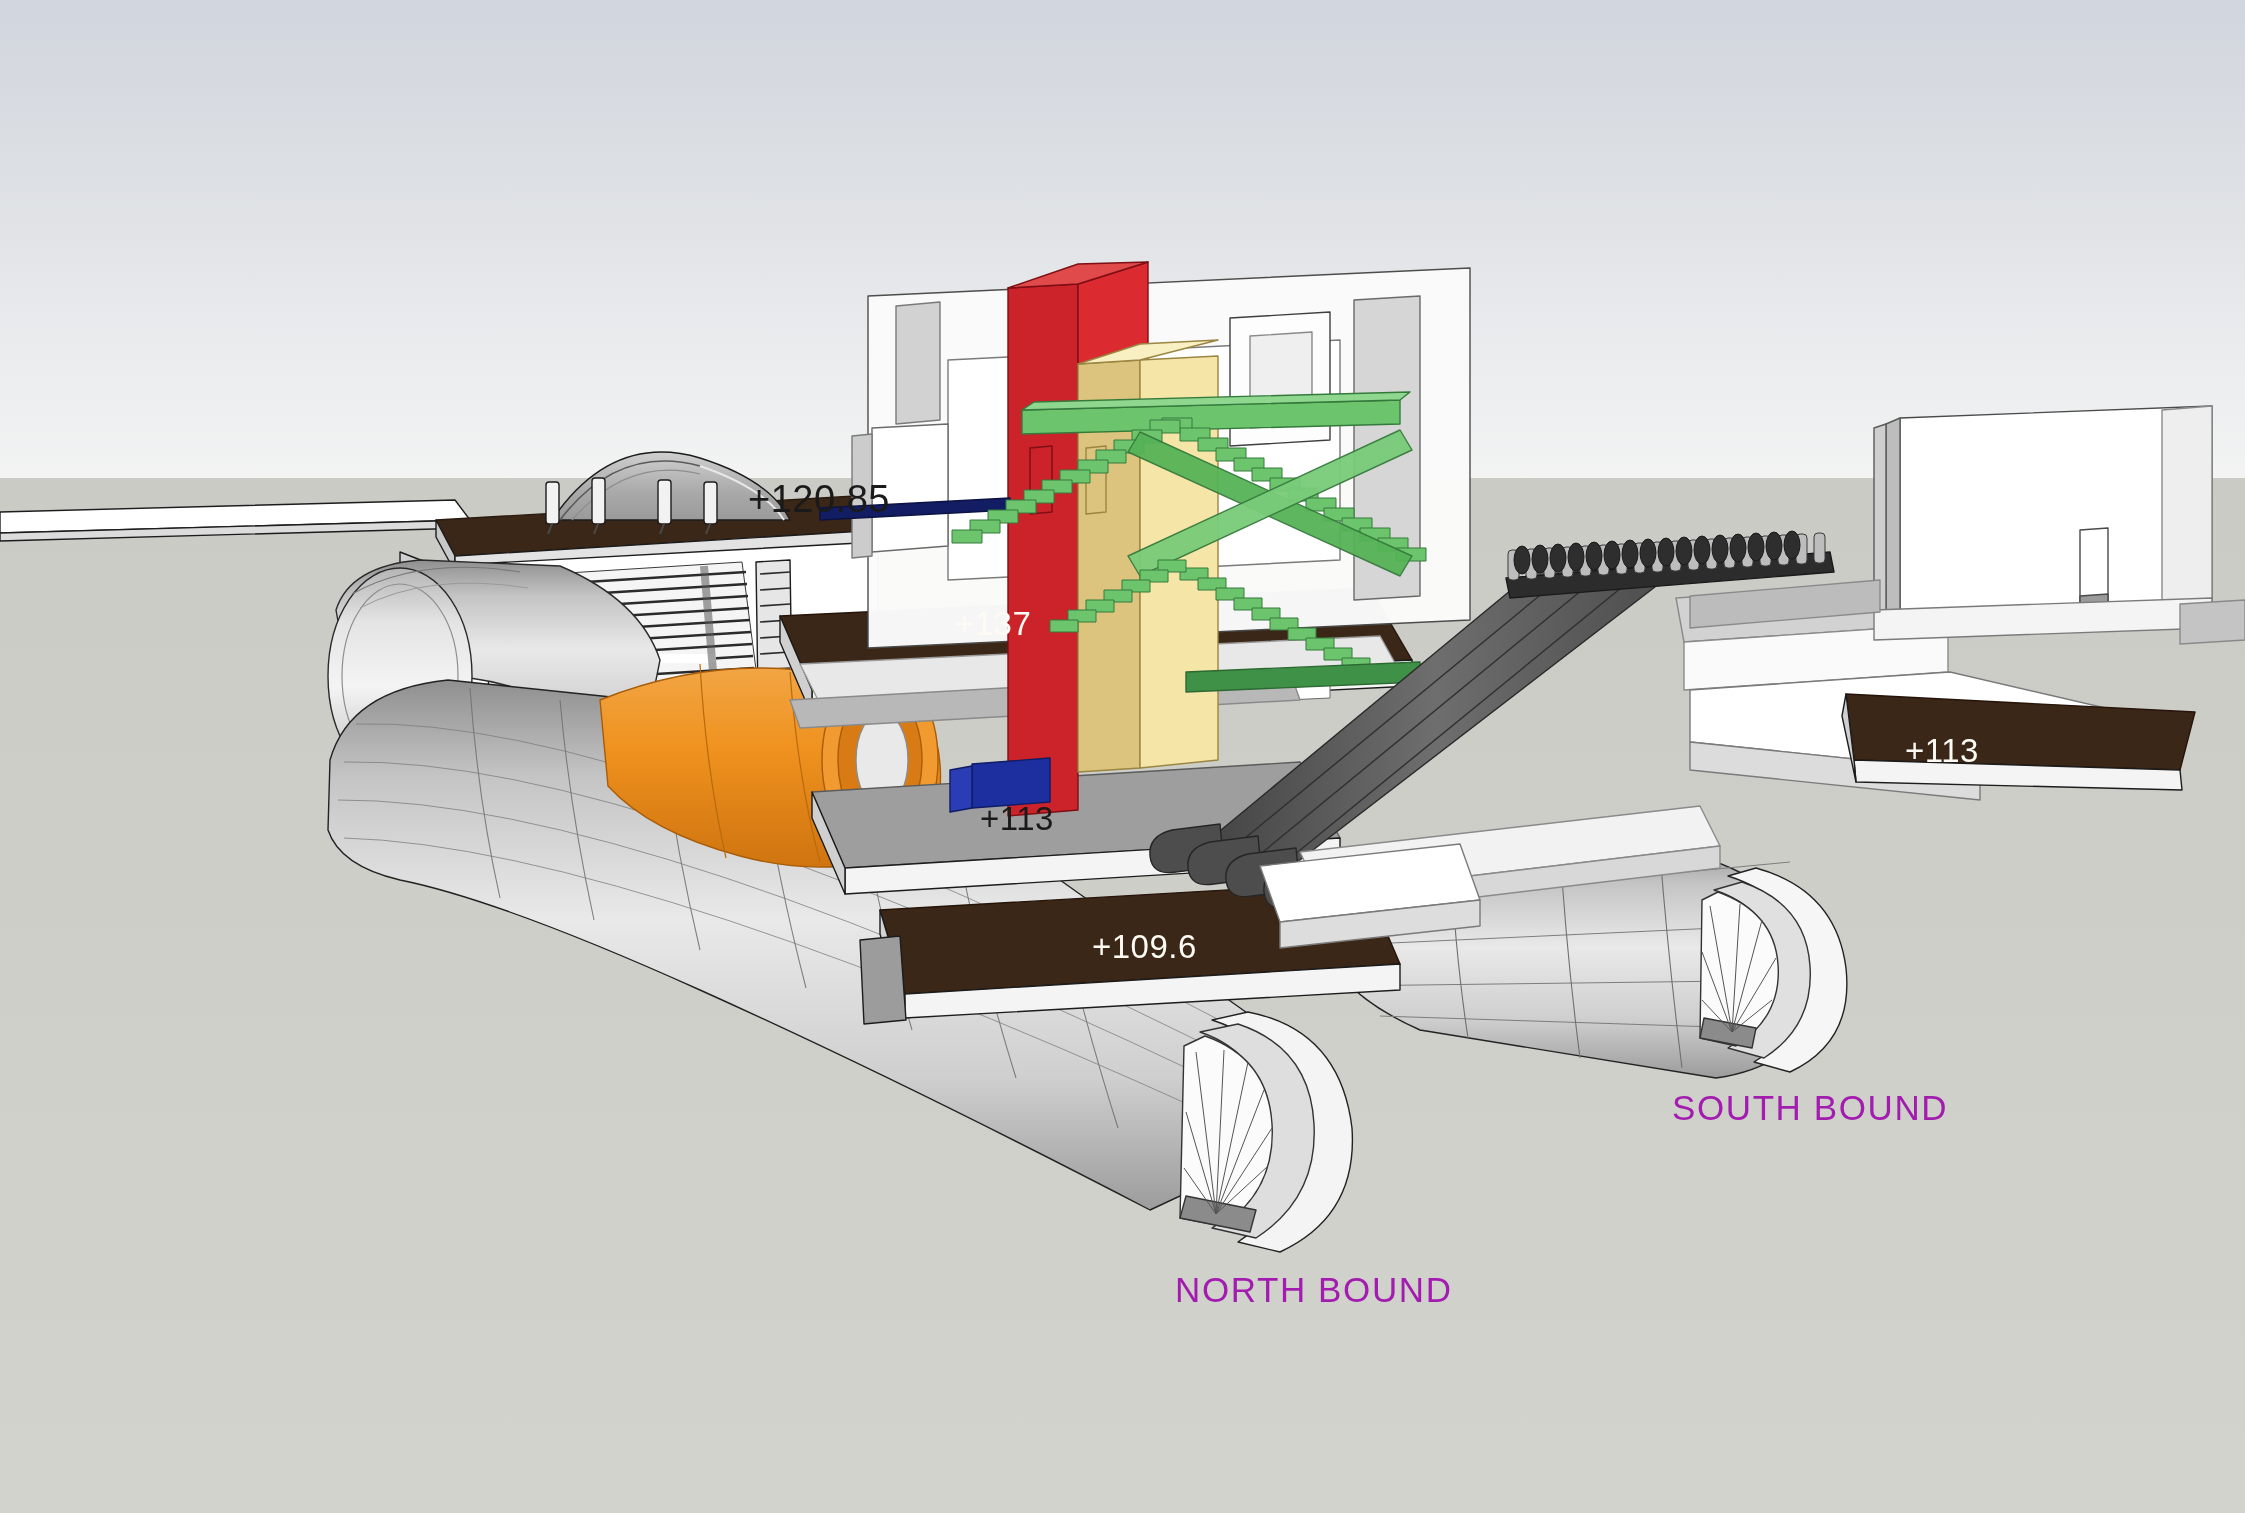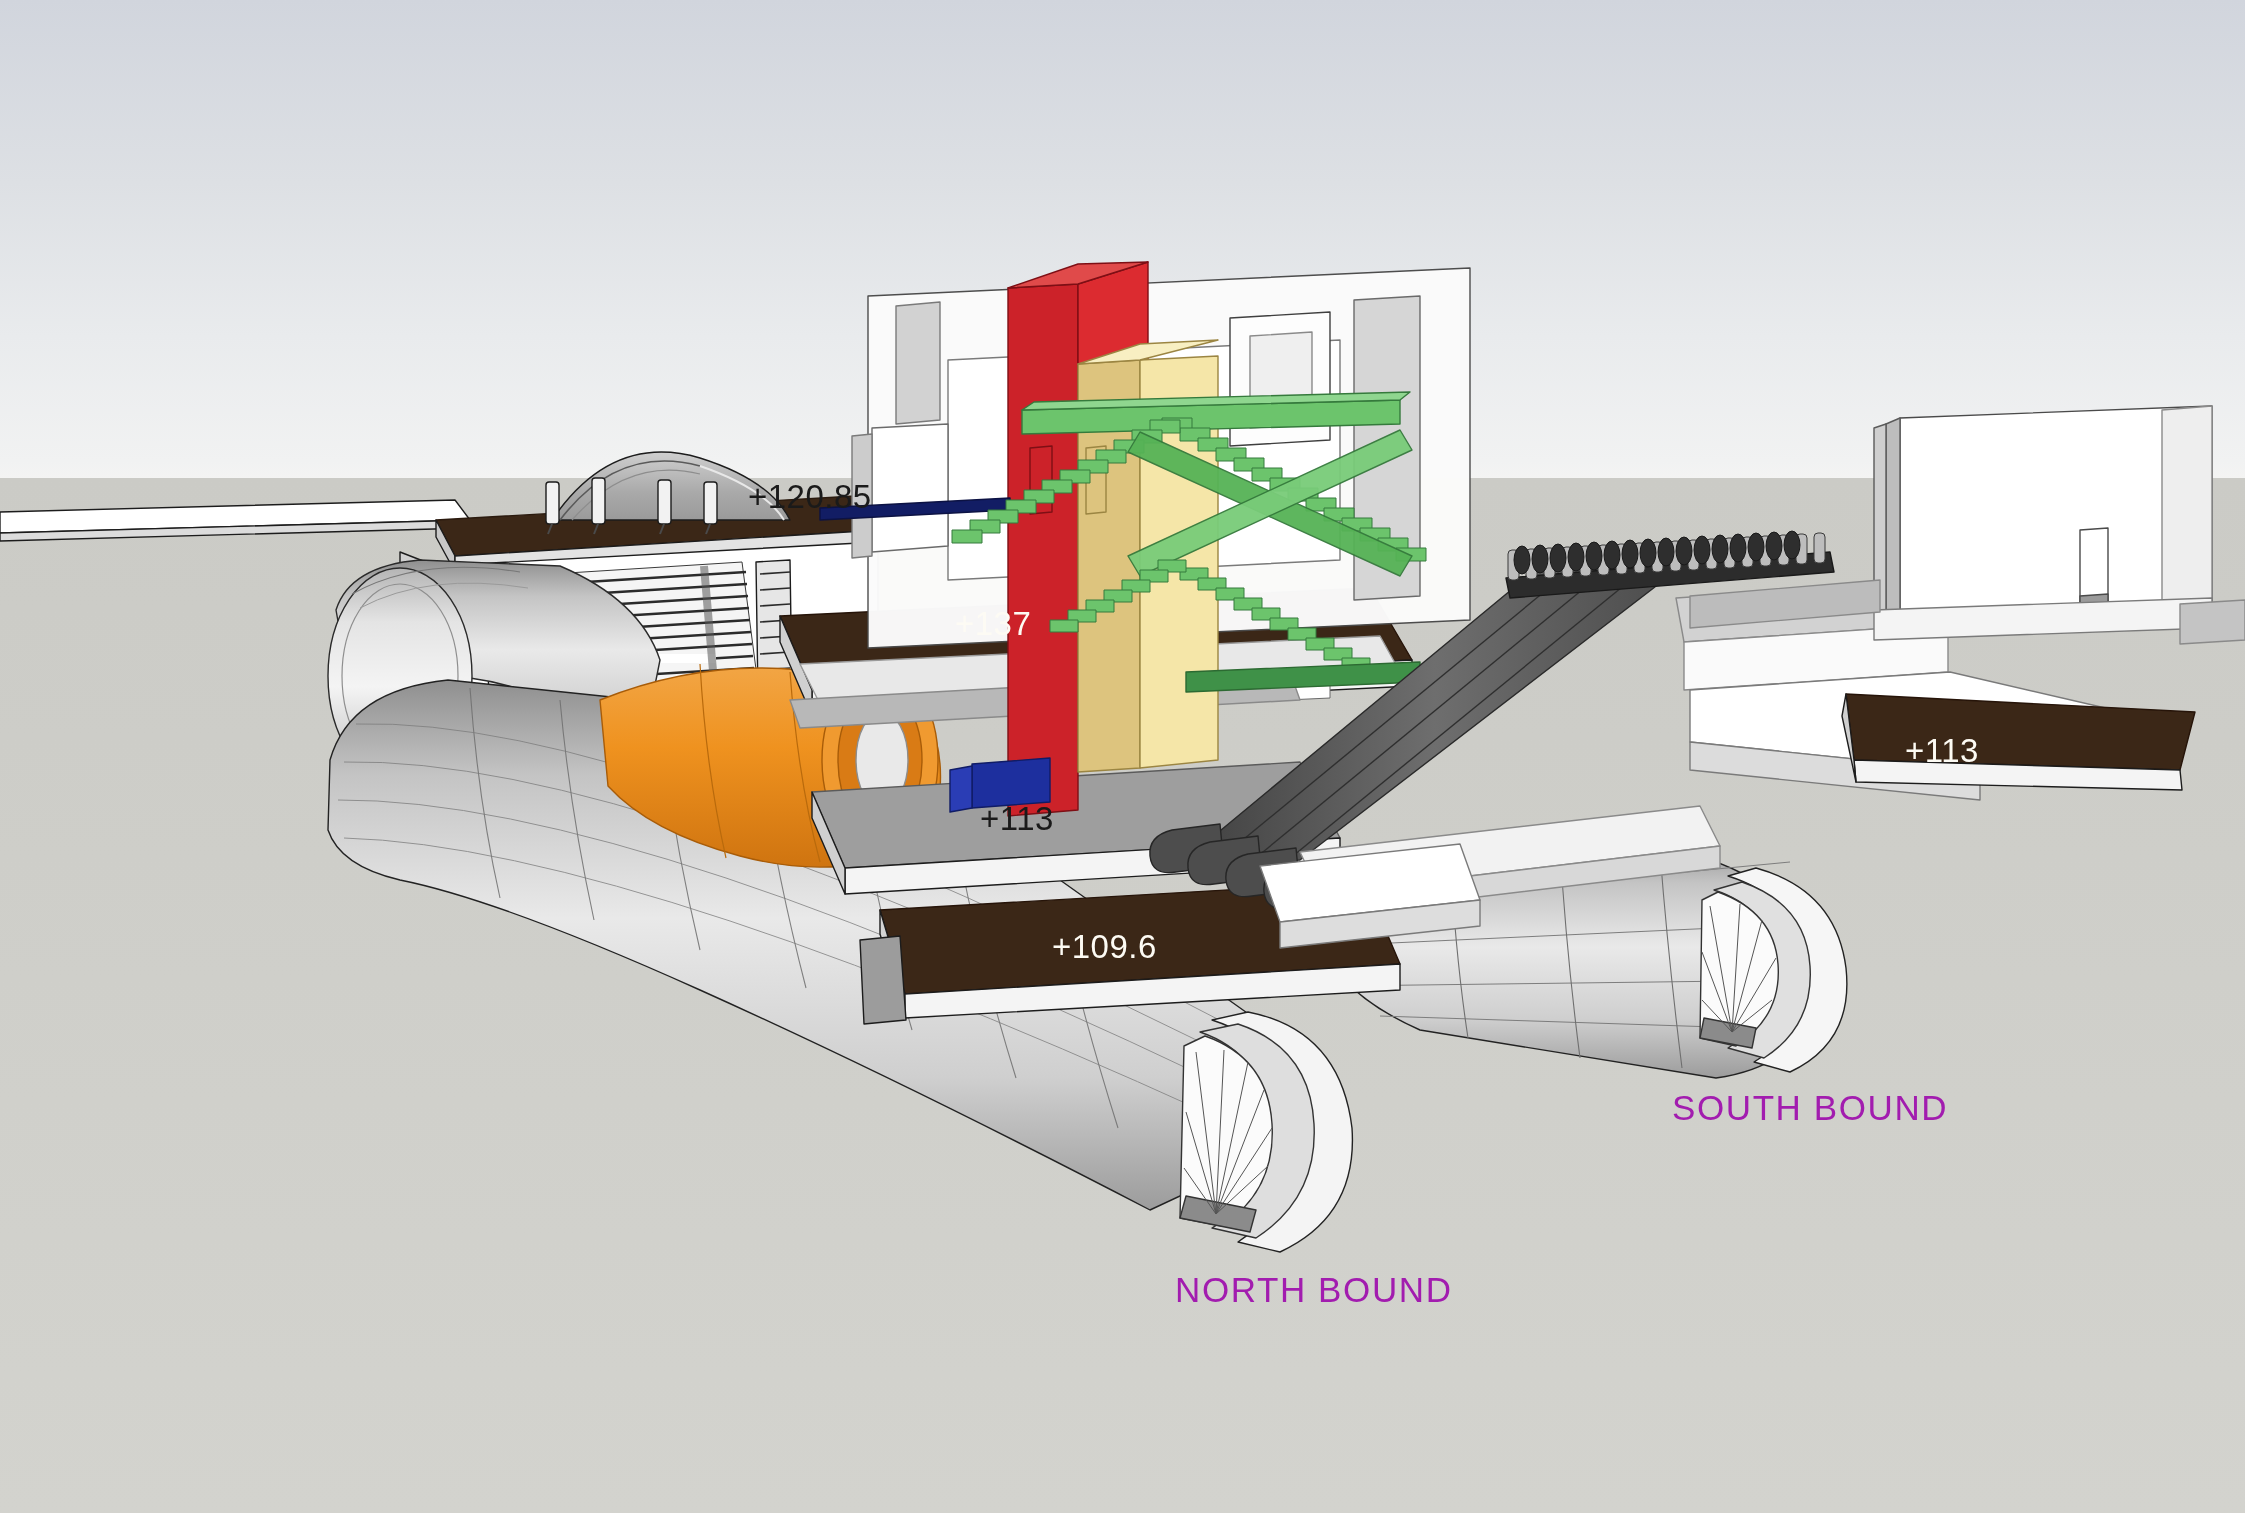--- a/index.html
+++ b/index.html
@@ -486,27 +486,27 @@
 
       <g>
         <path d="M1260 866 L1460 844 L1480 900 L1280 922 Z" fill="#ffffff" stroke="#7a7a7a"></path>
         <path d="M1280 922 L1480 900 L1480 926 L1280 948 Z" fill="#dddddd" stroke="#7a7a7a"></path>
       </g>
 
     </g>
   </svg>
   </div>
 
-  <div class="lvl dark" style="left:748px;top:478px;font-size:33px;">+120.85</div>
+  <div class="lvl dark" style="left:748px;top:478px;font-size:38px;">+120.85</div>
 
   <div class="lvl light" style="left:955px;top:605px;font-size:33px;">+137</div>
 
   <div class="lvl dark" style="left:980px;top:800px;font-size:33px;">+113</div>
 
   <div class="lvl light" style="left:1905px;top:732px;font-size:33px;">+113</div>
 
-  <div class="lvl light" style="left:1052px;top:928px;font-size:33px;">+109.6</div>
+  <div class="lvl light" style="left:1092px;top:928px;font-size:33px;">+109.6</div>
 
   <div class="tunlbl" style="left:1175px;top:1270px;">NORTH BOUND</div>
 
   <div class="tunlbl" style="left:1672px;top:1088px;">SOUTH BOUND</div>
 
 </div>
 
 </body></html>

